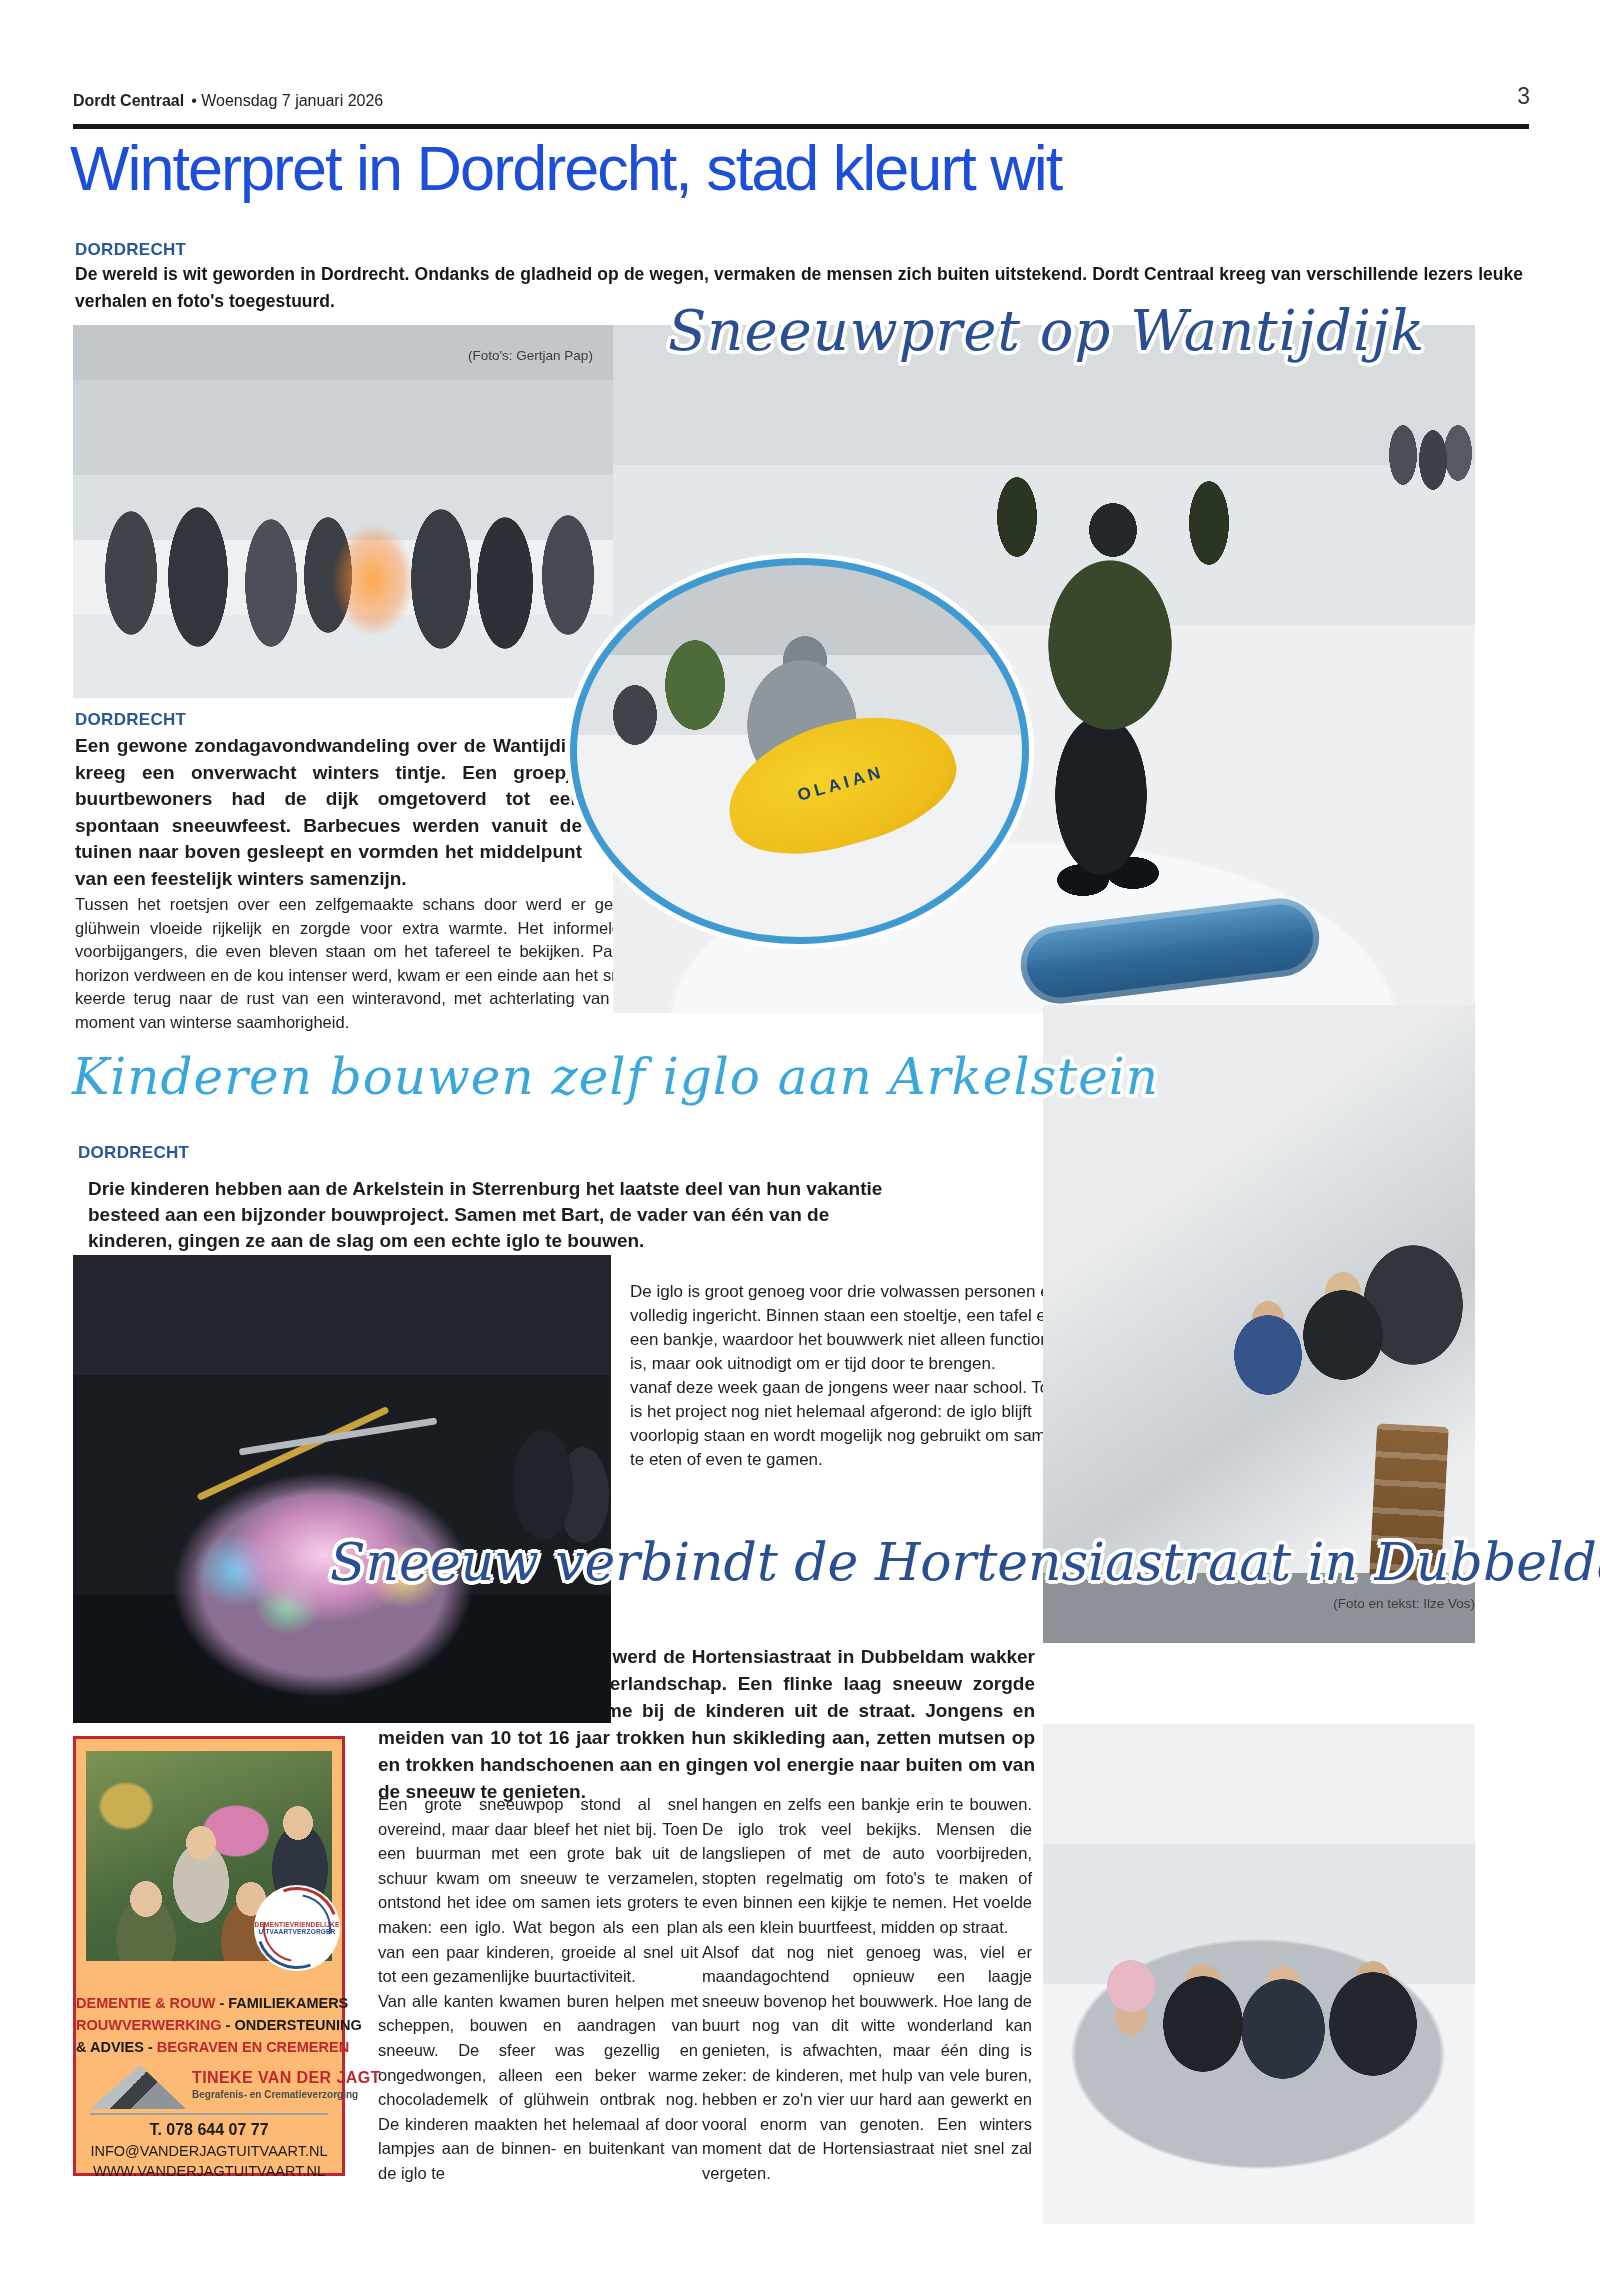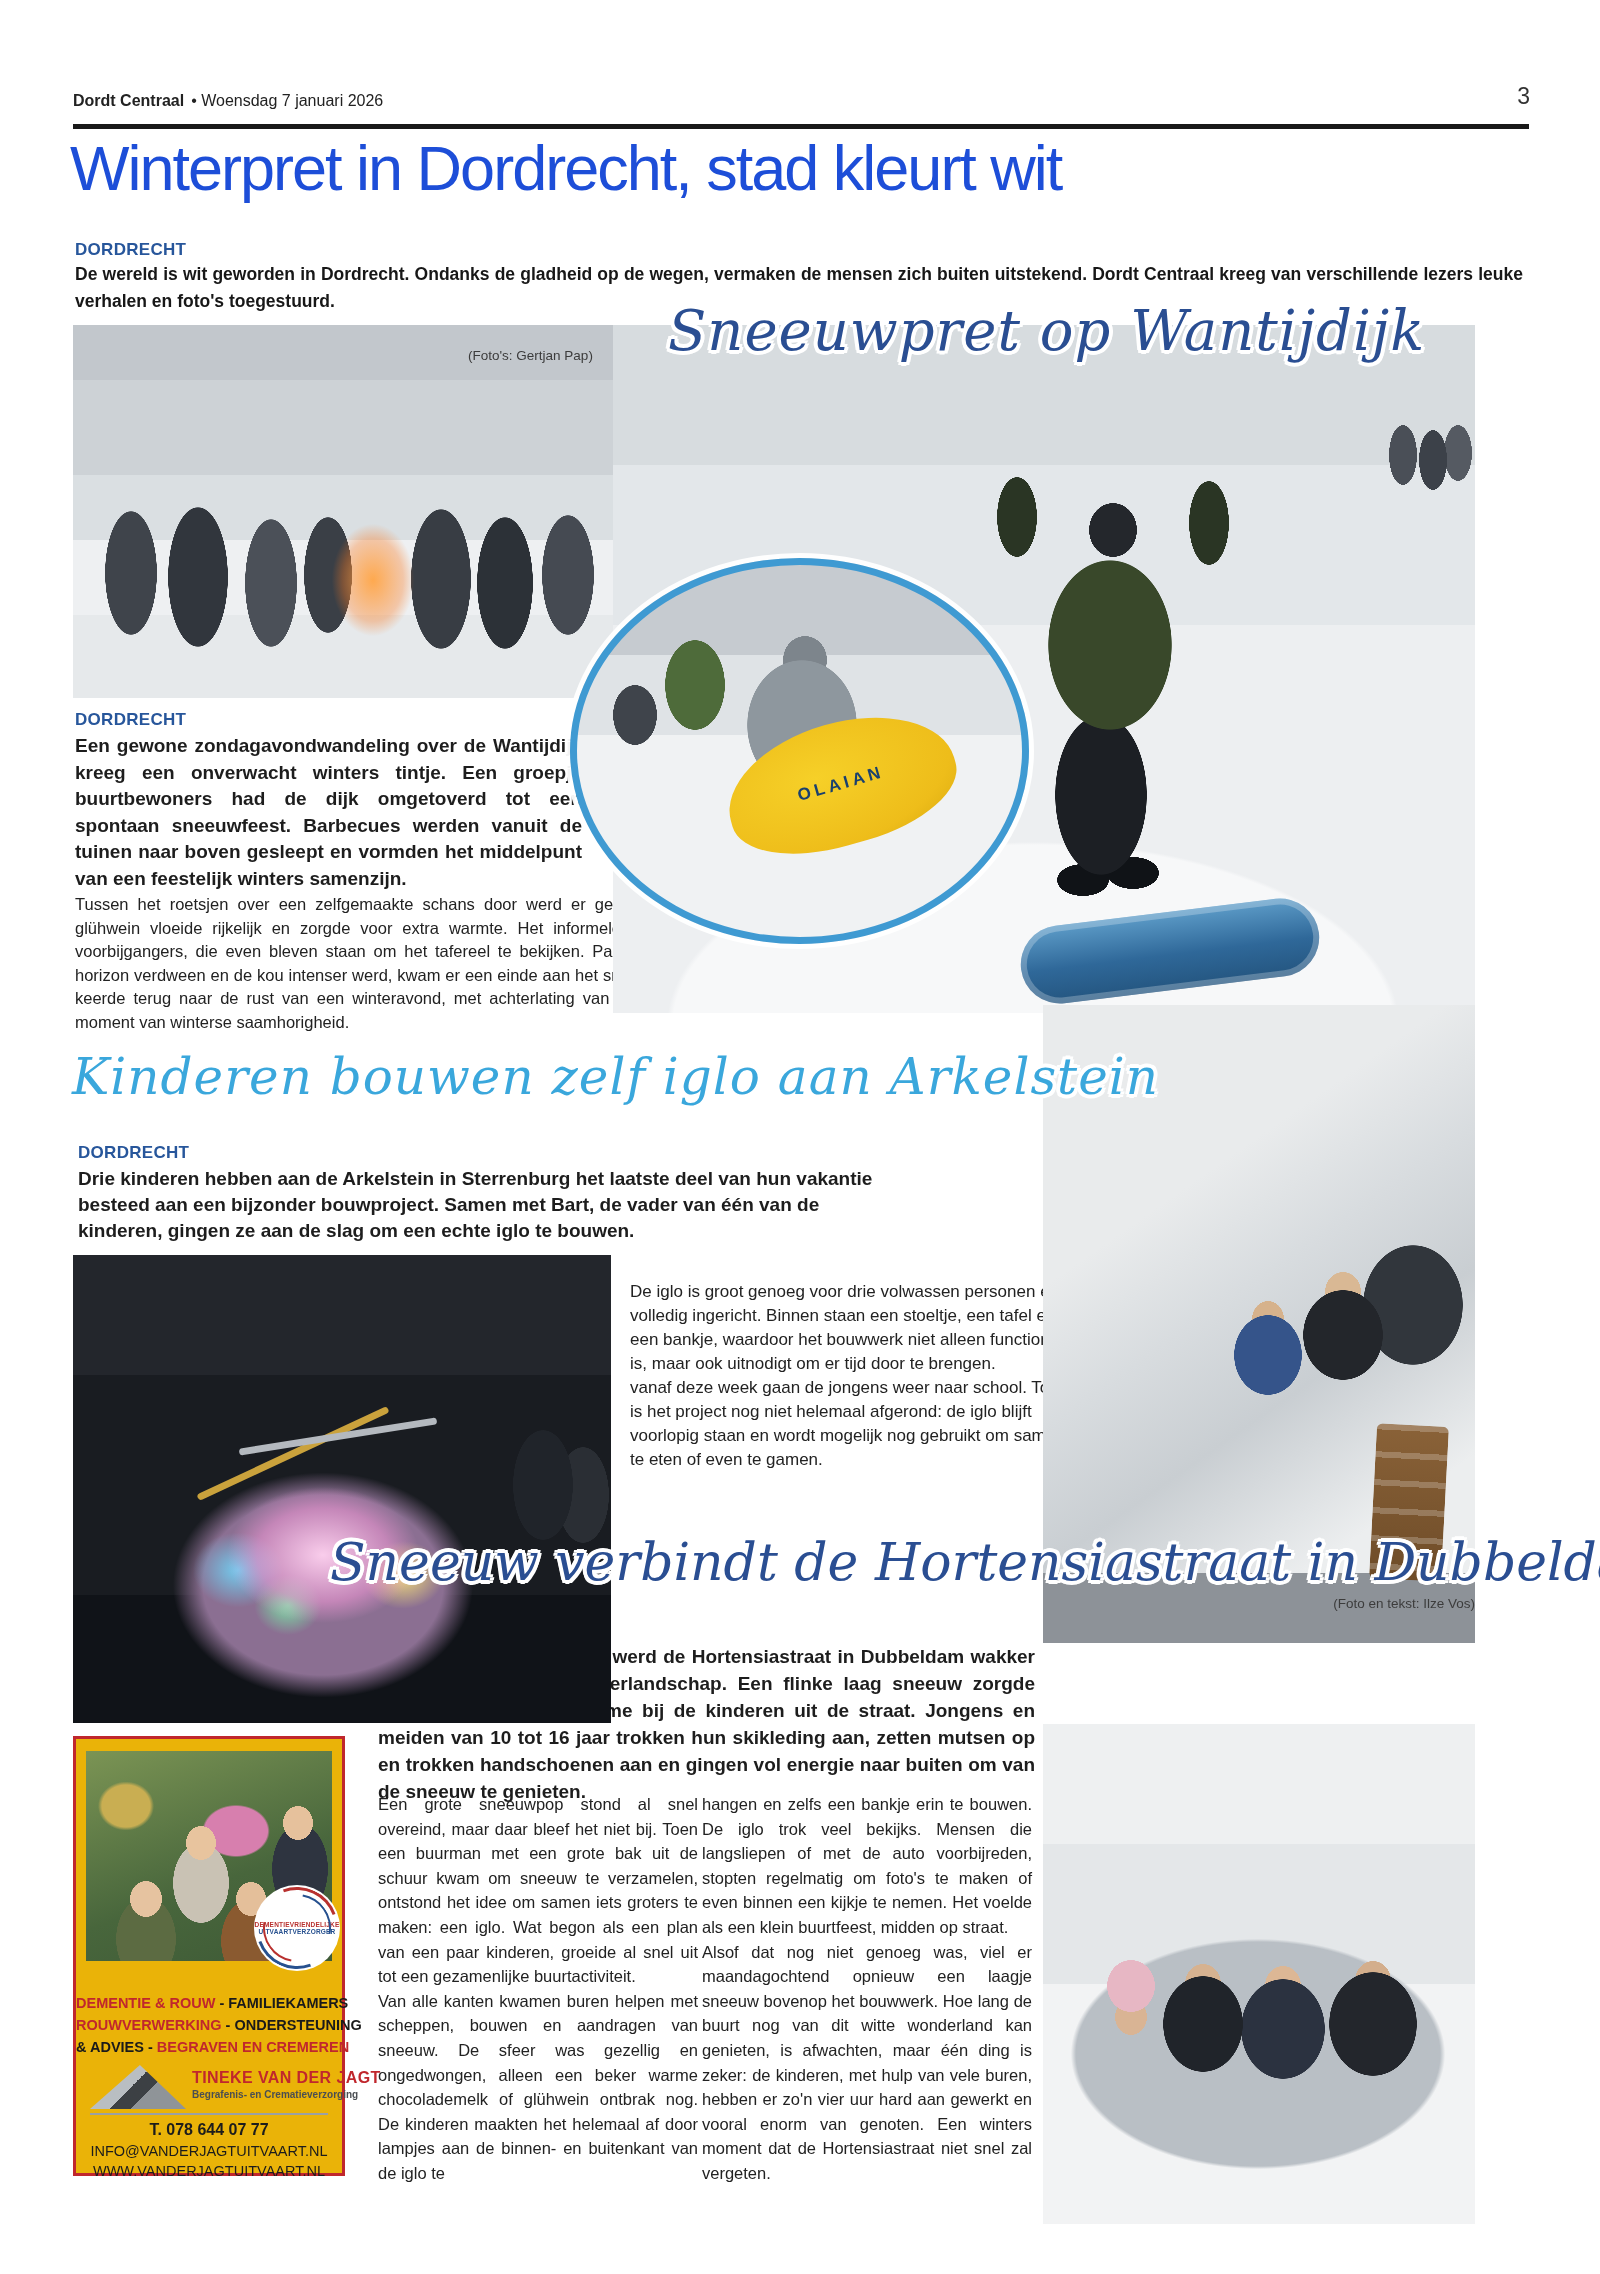--- a/index.html
+++ b/index.html
@@ -135,21 +135,21 @@
   .body-iglo p{margin:0;}
   .kicker-hort{position:absolute;left:378px;top:1620px;}
   .lead-hort{left:378px;top:1643px;width:657px;font-size:19px;line-height:27px;}
   .col{position:absolute;top:1792px;font-size:16.5px;line-height:24.6px;text-align:justify;color:#222;}
   .col p{margin:0;}
   .col-1{left:378px;width:320px;}
   .col-2{left:702px;width:330px;}
 
   
   .ad-rule{position:absolute;left:73px;top:1716px;width:272px;height:2px;background:#222;}
-  .ad-box{position:absolute;left:73px;top:1736px;width:266px;height:434px;border:3px solid #c0272d;background:#eab308;}
+  .ad-box{position:absolute;left:73px;top:1736px;width:266px;height:434px;border:3px solid #c0272d;background:#fdba74;}
   .ad-photo{position:absolute;left:10px;top:12px;width:246px;height:210px;
     background:
       radial-gradient(16px 18px at 60px 148px, #e6c3a0 99%, transparent),
       radial-gradient(30px 42px at 60px 188px, #5c6b42 99%, transparent),
       radial-gradient(15px 17px at 115px 92px, #e8c49e 99%, transparent),
       radial-gradient(28px 40px at 115px 132px, #c9c2b4 99%, transparent),
       radial-gradient(15px 17px at 165px 148px, #e4bf9a 99%, transparent),
       radial-gradient(30px 42px at 165px 190px, #8a5a30 99%, transparent),
       radial-gradient(15px 17px at 212px 72px, #e6c19c 99%, transparent),
       radial-gradient(28px 45px at 214px 118px, #2e3440 99%, transparent),
@@ -208,21 +208,21 @@
   <div class="photo photo-igloo-int">
     <div class="chair"></div>
   </div>
 
   <div class="kicker kicker-wantij">DORDRECHT</div>
   <p class="lead lead-wantij" style="margin:0;">Een gewone zondagavondwandeling over de Wantijdijk kreeg een onverwacht winters tintje. Een groepje buurtbewoners had de dijk omgetoverd tot een spontaan sneeuwfeest. Barbecues werden vanuit de tuinen naar boven gesleept en vormden het middelpunt van een feestelijk winters samenzijn.</p>
   <p class="body-text body-wantij" style="margin:0;">Tussen het roetsjen over een zelfgemaakte schans door werd er gegeten en gedronken; de glühwein vloeide rijkelijk en zorgde voor extra warmte. Het informele feest trok bekijks van voorbijgangers, die even bleven staan om het tafereel te bekijken. Pas toen de zon achter de horizon verdween en de kou intenser werd, kwam er een einde aan het sneeuwfeest. De Wantijdijk keerde terug naar de rust van een winteravond, met achterlating van een kort maar bijzonder moment van winterse saamhorigheid.</p>
 
   <div class="script-title script-2">Kinderen bouwen zelf iglo aan Arkelstein</div>
   <div class="kicker kicker-iglo">DORDRECHT</div>
-  <p class="lead lead-iglo" style="margin:0;">Drie kinderen hebben aan de Arkelstein in Sterrenburg het laatste deel van hun vakantie besteed aan een bijzonder bouwproject. Samen met Bart, de vader van één van de kinderen, gingen ze aan de slag om een echte iglo te bouwen.</p>
+  <p class="lead lead-iglo" style="margin:10px;">Drie kinderen hebben aan de Arkelstein in Sterrenburg het laatste deel van hun vakantie besteed aan een bijzonder bouwproject. Samen met Bart, de vader van één van de kinderen, gingen ze aan de slag om een echte iglo te bouwen.</p>
   <div class="photo photo-igloo-night">
     <div class="ski ski-1"></div>
     <div class="ski ski-2"></div>
   </div>
   <div class="body-text body-iglo">
     <p>De iglo is groot genoeg voor drie volwassen personen en is volledig ingericht. Binnen staan een stoeltje, een tafel en een bankje, waardoor het bouwwerk niet alleen functioneel is, maar ook uitnodigt om er tijd door te brengen.</p>
     <p>vanaf deze week gaan de jongens weer naar school. Toch is het project nog niet helemaal afgerond: de iglo blijft voorlopig staan en wordt mogelijk nog gebruikt om samen te eten of even te gamen.</p>
   </div>
 
   <div class="script-title script-3">Sneeuw verbindt de Hortensiastraat in Dubbeldam</div>

